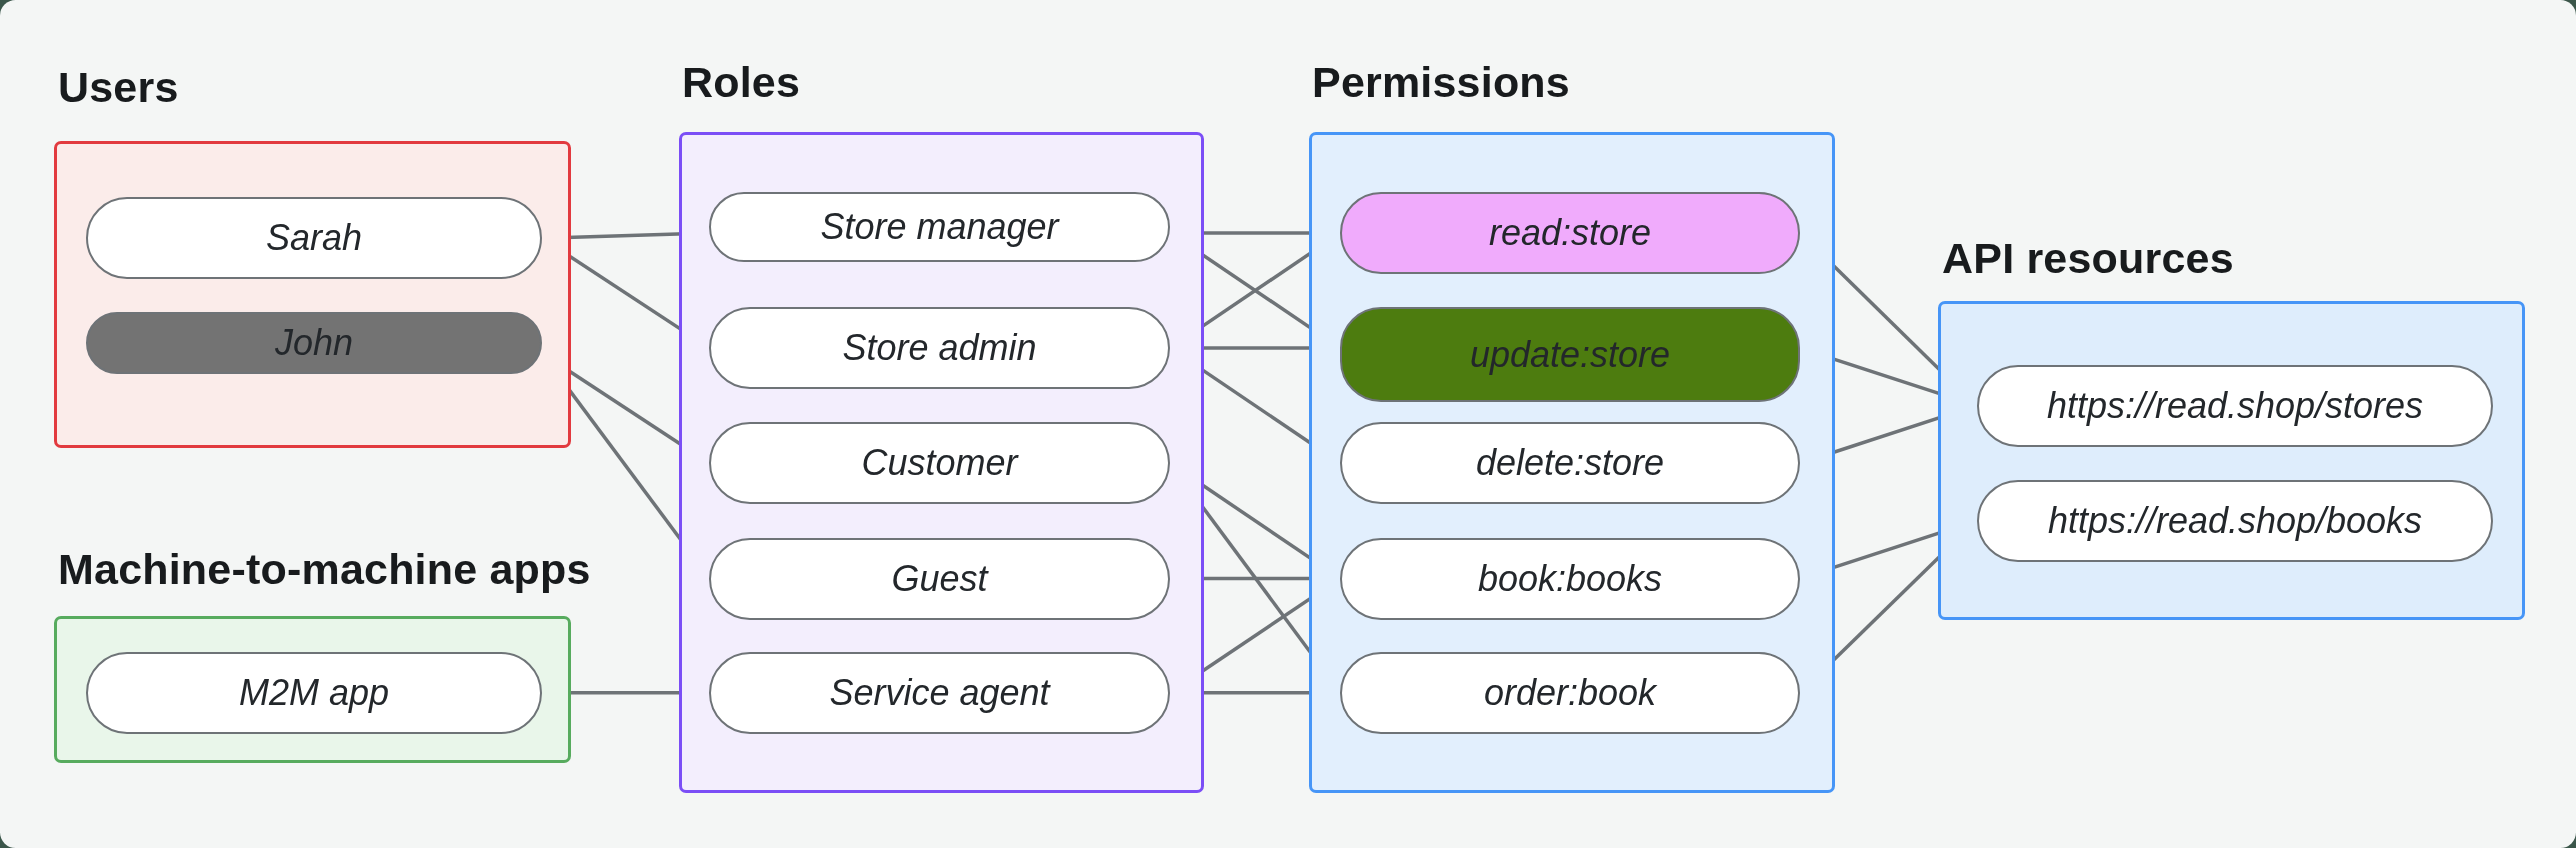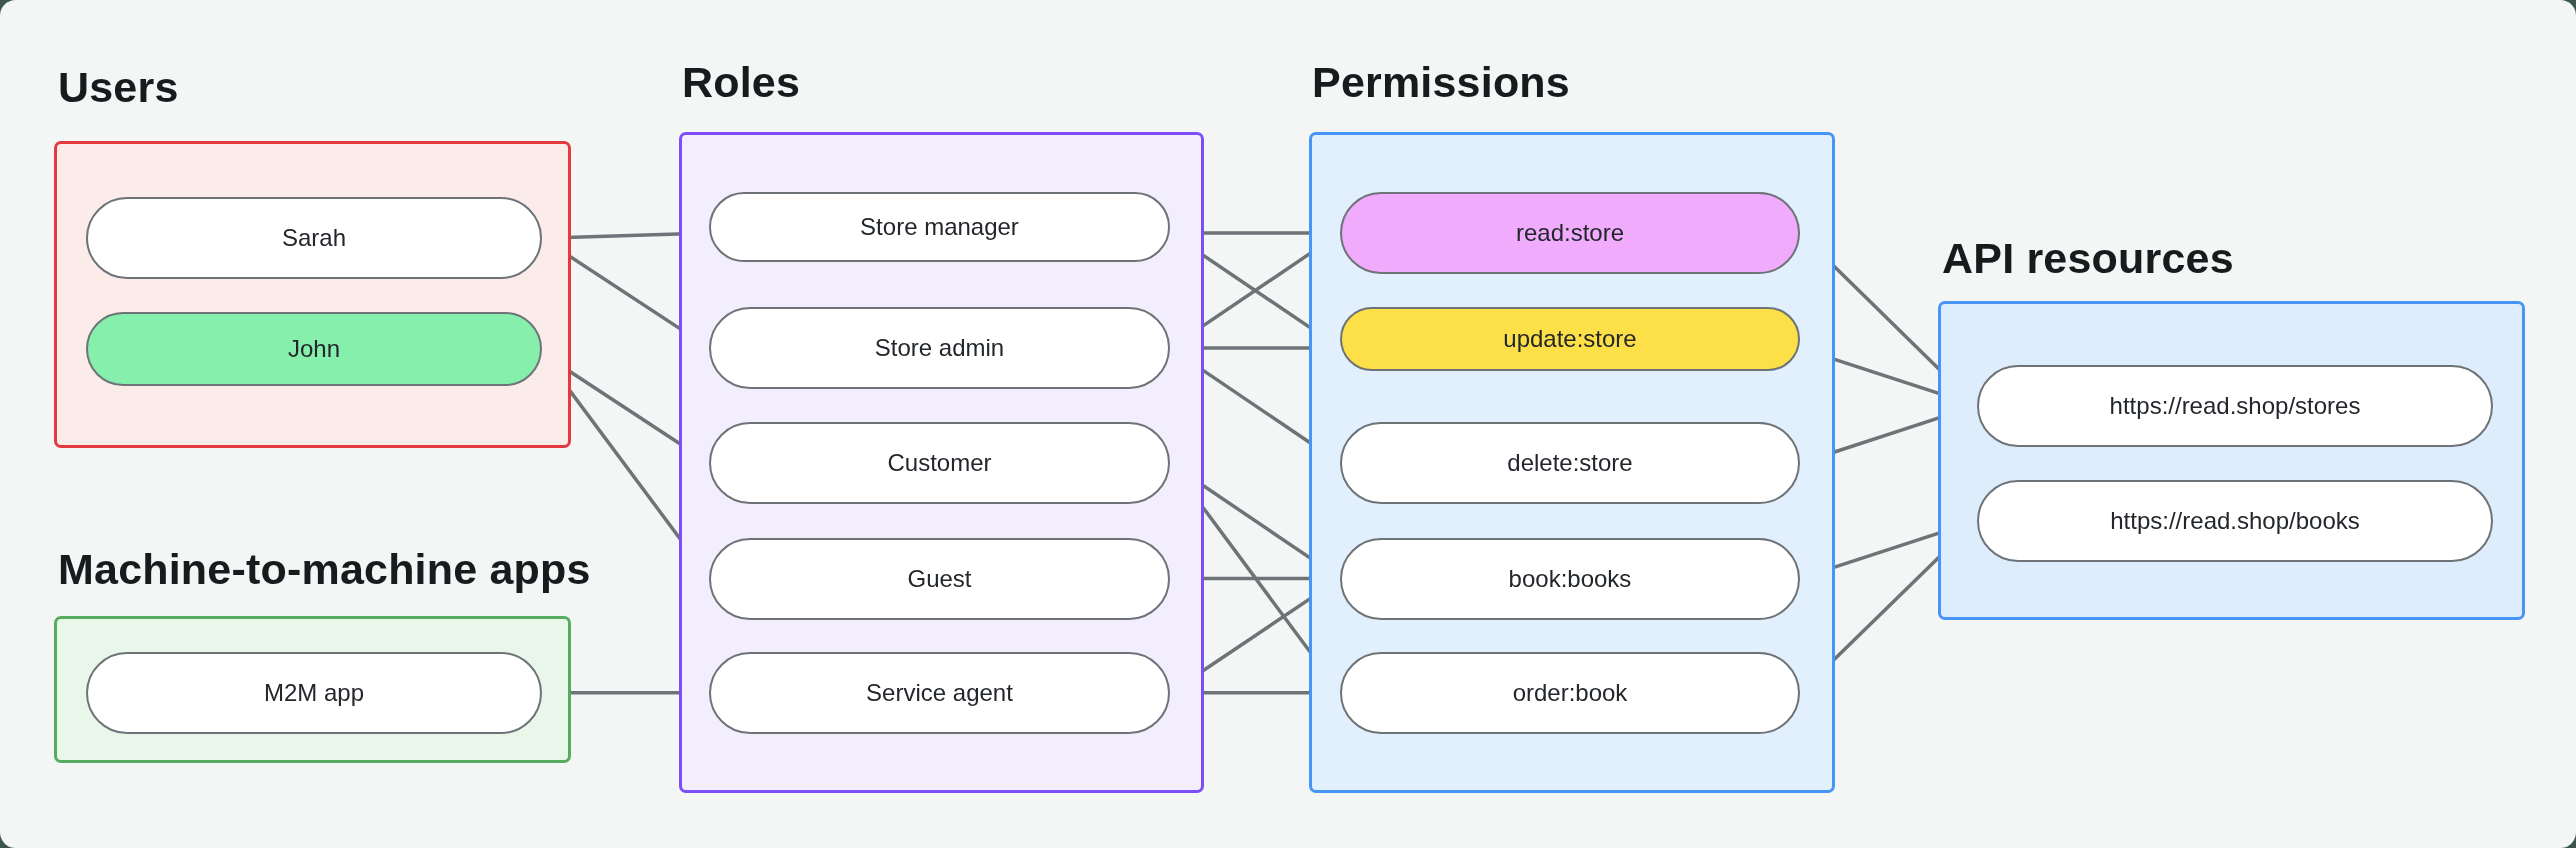--- a/index.html
+++ b/index.html
@@ -29,23 +29,24 @@
     letter-spacing:0.2px;
     white-space:nowrap;
   }
   .node{
     position:absolute;
     background:#ffffff;
     border:2.6px solid #6e7377;
     border-radius:41px;
     box-sizing:border-box;
     display:flex;align-items:center;justify-content:center;
-    font-size:24px;
+    font-size:36px;
     color:#23272b;
     white-space:nowrap;
+    font-style:italic;
   }
 </style>
 </head>
 <body>
 
 <div id="canvas">
   <svg id="edges" xmlns="http://www.w3.org/2000/svg" viewBox="0 0 2952 972" width="2576" height="848">
       <line x1="621" y1="273" x2="813" y2="267" stroke="#6e7377" stroke-width="4"></line>
       <circle cx="813" cy="267" r="9" fill="#6e7377"></circle>
       <line x1="621" y1="273" x2="813" y2="399" stroke="#6e7377" stroke-width="4"></line>
@@ -83,35 +84,35 @@
       <line x1="2063" y1="531" x2="2265" y2="465" stroke="#6e7377" stroke-width="4"></line>
       <circle cx="2265" cy="465" r="9" fill="#6e7377"></circle>
       <line x1="2063" y1="663" x2="2265" y2="597" stroke="#6e7377" stroke-width="4"></line>
       <circle cx="2265" cy="597" r="9" fill="#6e7377"></circle>
       <line x1="2063" y1="794" x2="2265" y2="597" stroke="#6e7377" stroke-width="4"></line>
       <circle cx="2265" cy="597" r="9" fill="#6e7377"></circle>
     </svg>
 <div class="group" style="left: 54px; top: 141px; width: 517px; height: 307px; border-color: rgb(226, 58, 63); background: rgb(251, 236, 234);"></div>
     <div class="group-title" style="left: 58px; top: 63px;">Users</div>
     <div class="node" style="left: 86px; top: 197px; width: 456px; height: 82px; background: rgb(255, 255, 255); border-color: rgb(110, 115, 119); color: rgb(35, 39, 43);">Sarah</div>
-    <div class="node" style="left: 86px; top: 312px; width: 456px; height: 74px; background: #86efac; border-color: rgb(110, 115, 119); color: rgb(35, 39, 43);">John</div>
+    <div class="node" style="left: 86px; top: 312px; width: 456px; height: 62px; background: #737373; border-color: rgb(110, 115, 119); color: rgb(35, 39, 43);">John</div>
     <div class="group" style="left: 54px; top: 616px; width: 517px; height: 147px; border-color: rgb(87, 171, 94); background: rgb(233, 246, 234);"></div>
     <div class="group-title" style="left: 58px; top: 545px;">Machine-to-machine apps</div>
     <div class="node" style="left: 86px; top: 652px; width: 456px; height: 82px; background: rgb(255, 255, 255); border-color: rgb(110, 115, 119); color: rgb(35, 39, 43);">M2M app</div>
     <div class="group" style="left: 679px; top: 132px; width: 525px; height: 661px; border-color: rgb(123, 78, 246); background: rgb(243, 238, 253);"></div>
     <div class="group-title" style="left: 682px; top: 58px;">Roles</div>
     <div class="node" style="left: 709px; top: 192px; width: 461px; height: 70px; background: rgb(255, 255, 255); border-color: rgb(110, 115, 119); color: rgb(35, 39, 43);">Store manager</div>
     <div class="node" style="left: 709px; top: 307px; width: 461px; height: 82px; background: rgb(255, 255, 255); border-color: rgb(110, 115, 119); color: rgb(35, 39, 43);">Store admin</div>
     <div class="node" style="left: 709px; top: 422px; width: 461px; height: 82px; background: rgb(255, 255, 255); border-color: rgb(110, 115, 119); color: rgb(35, 39, 43);">Customer</div>
     <div class="node" style="left: 709px; top: 538px; width: 461px; height: 82px; background: rgb(255, 255, 255); border-color: rgb(110, 115, 119); color: rgb(35, 39, 43);">Guest</div>
     <div class="node" style="left: 709px; top: 652px; width: 461px; height: 82px; background: rgb(255, 255, 255); border-color: rgb(110, 115, 119); color: rgb(35, 39, 43);">Service agent</div>
     <div class="group" style="left: 1309px; top: 132px; width: 526px; height: 661px; border-color: rgb(70, 149, 247); background: rgb(226, 239, 253);"></div>
     <div class="group-title" style="left: 1312px; top: 58px;">Permissions</div>
     <div class="node" style="left: 1340px; top: 192px; width: 460px; height: 82px; background: #f0abfc; border-color: rgb(110, 115, 119); color: rgb(35, 39, 43);">read:store</div>
-    <div class="node" style="left: 1340px; top: 307px; width: 460px; height: 64px; background: #fde047; border-color: rgb(110, 115, 119); color: rgb(35, 39, 43);">update:store</div>
+    <div class="node" style="left: 1340px; top: 307px; width: 460px; height: 95px; background: #4d7c0f; border-color: rgb(110, 115, 119); color: rgb(35, 39, 43);">update:store</div>
     <div class="node" style="left: 1340px; top: 422px; width: 460px; height: 82px; background: rgb(255, 255, 255); border-color: rgb(110, 115, 119); color: rgb(35, 39, 43);">delete:store</div>
     <div class="node" style="left: 1340px; top: 538px; width: 460px; height: 82px; background: rgb(255, 255, 255); border-color: rgb(110, 115, 119); color: rgb(35, 39, 43);">book:books</div>
     <div class="node" style="left: 1340px; top: 652px; width: 460px; height: 82px; background: rgb(255, 255, 255); border-color: rgb(110, 115, 119); color: rgb(35, 39, 43);">order:book</div>
     <div class="group" style="left: 1938px; top: 301px; width: 587px; height: 319px; border-color: rgb(70, 149, 247); background: rgb(222, 237, 252);"></div>
     <div class="group-title" style="left: 1942px; top: 234px; text-align: center;">API resources</div>
     <div class="node" style="left: 1977px; top: 365px; width: 516px; height: 82px; background: rgb(255, 255, 255); border-color: rgb(110, 115, 119); color: rgb(35, 39, 43);">https://read.shop/stores</div>
     <div class="node" style="left: 1977px; top: 480px; width: 516px; height: 82px; background: rgb(255, 255, 255); border-color: rgb(110, 115, 119); color: rgb(35, 39, 43);">https://read.shop/books</div>
   </div>
 
 

